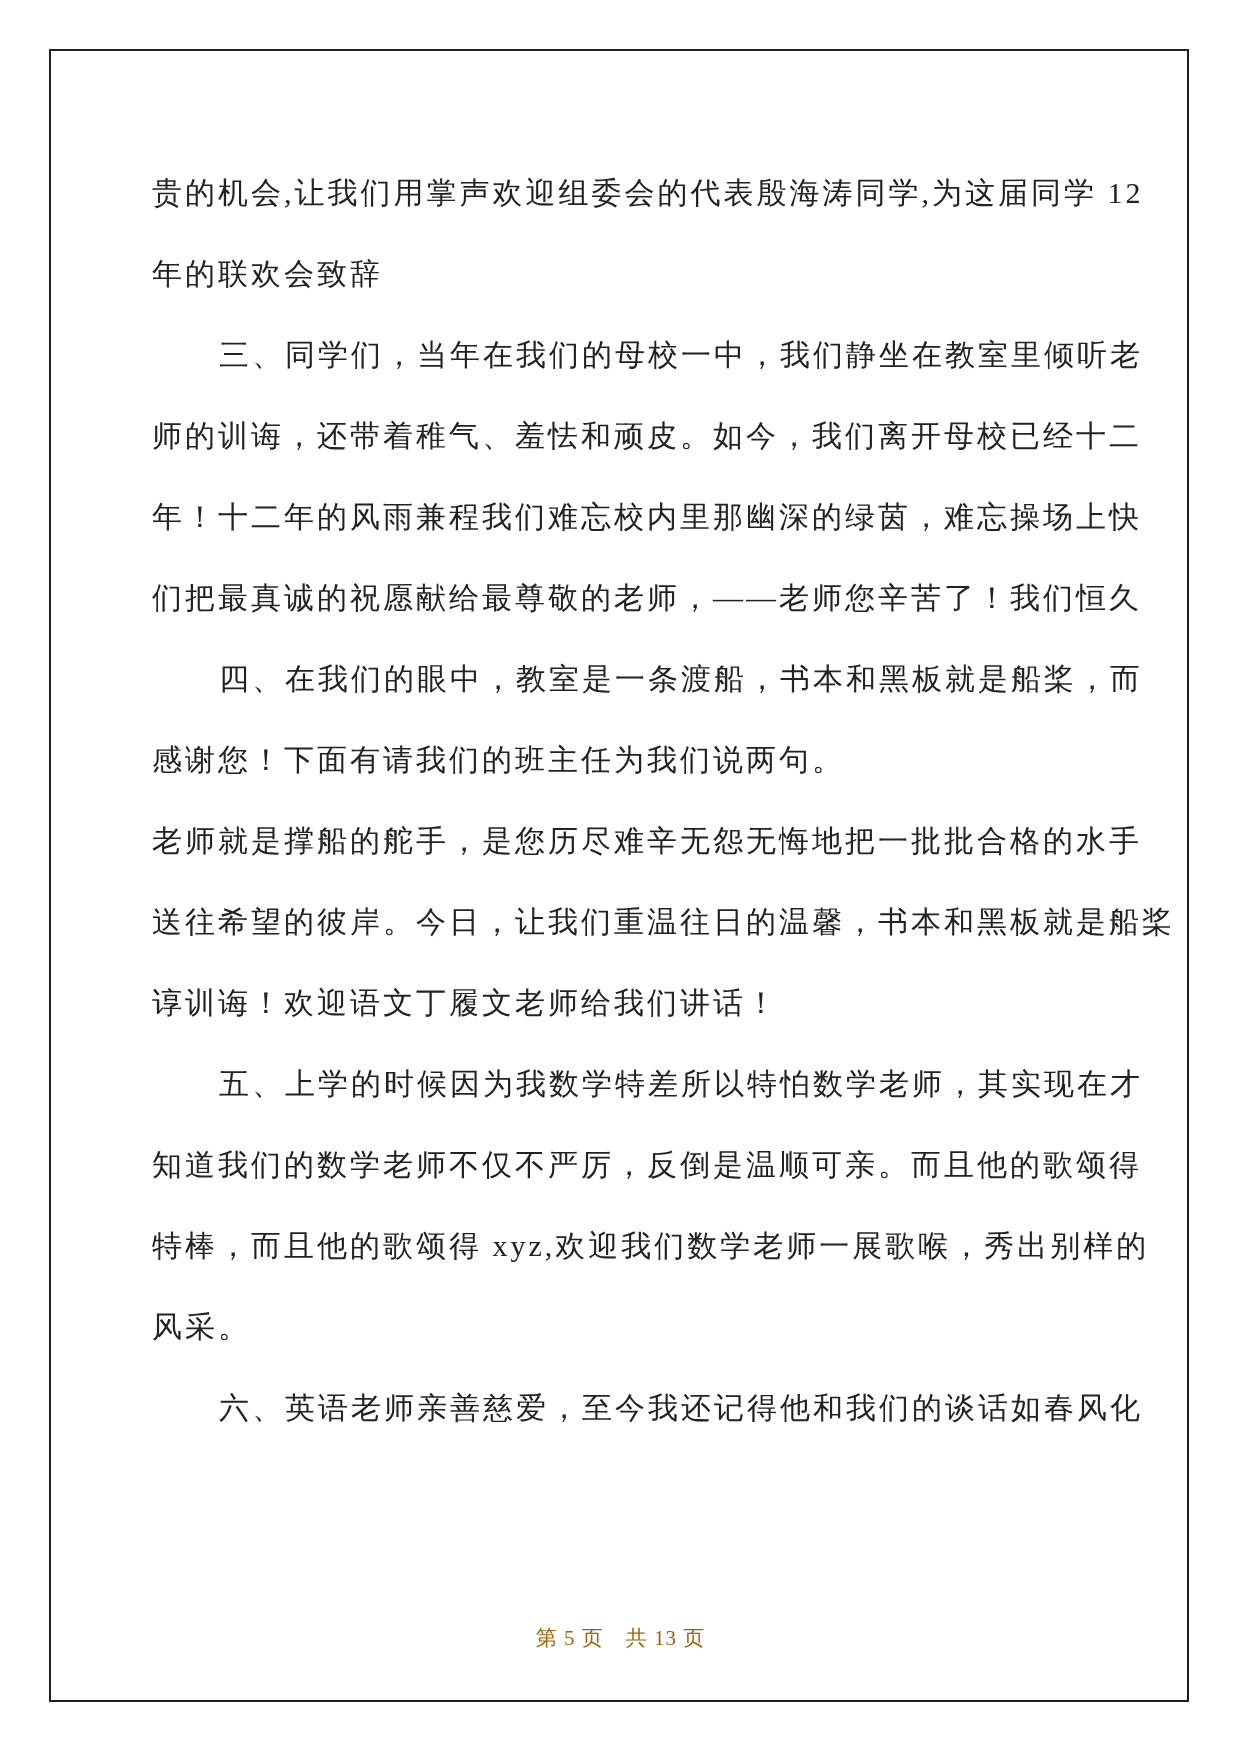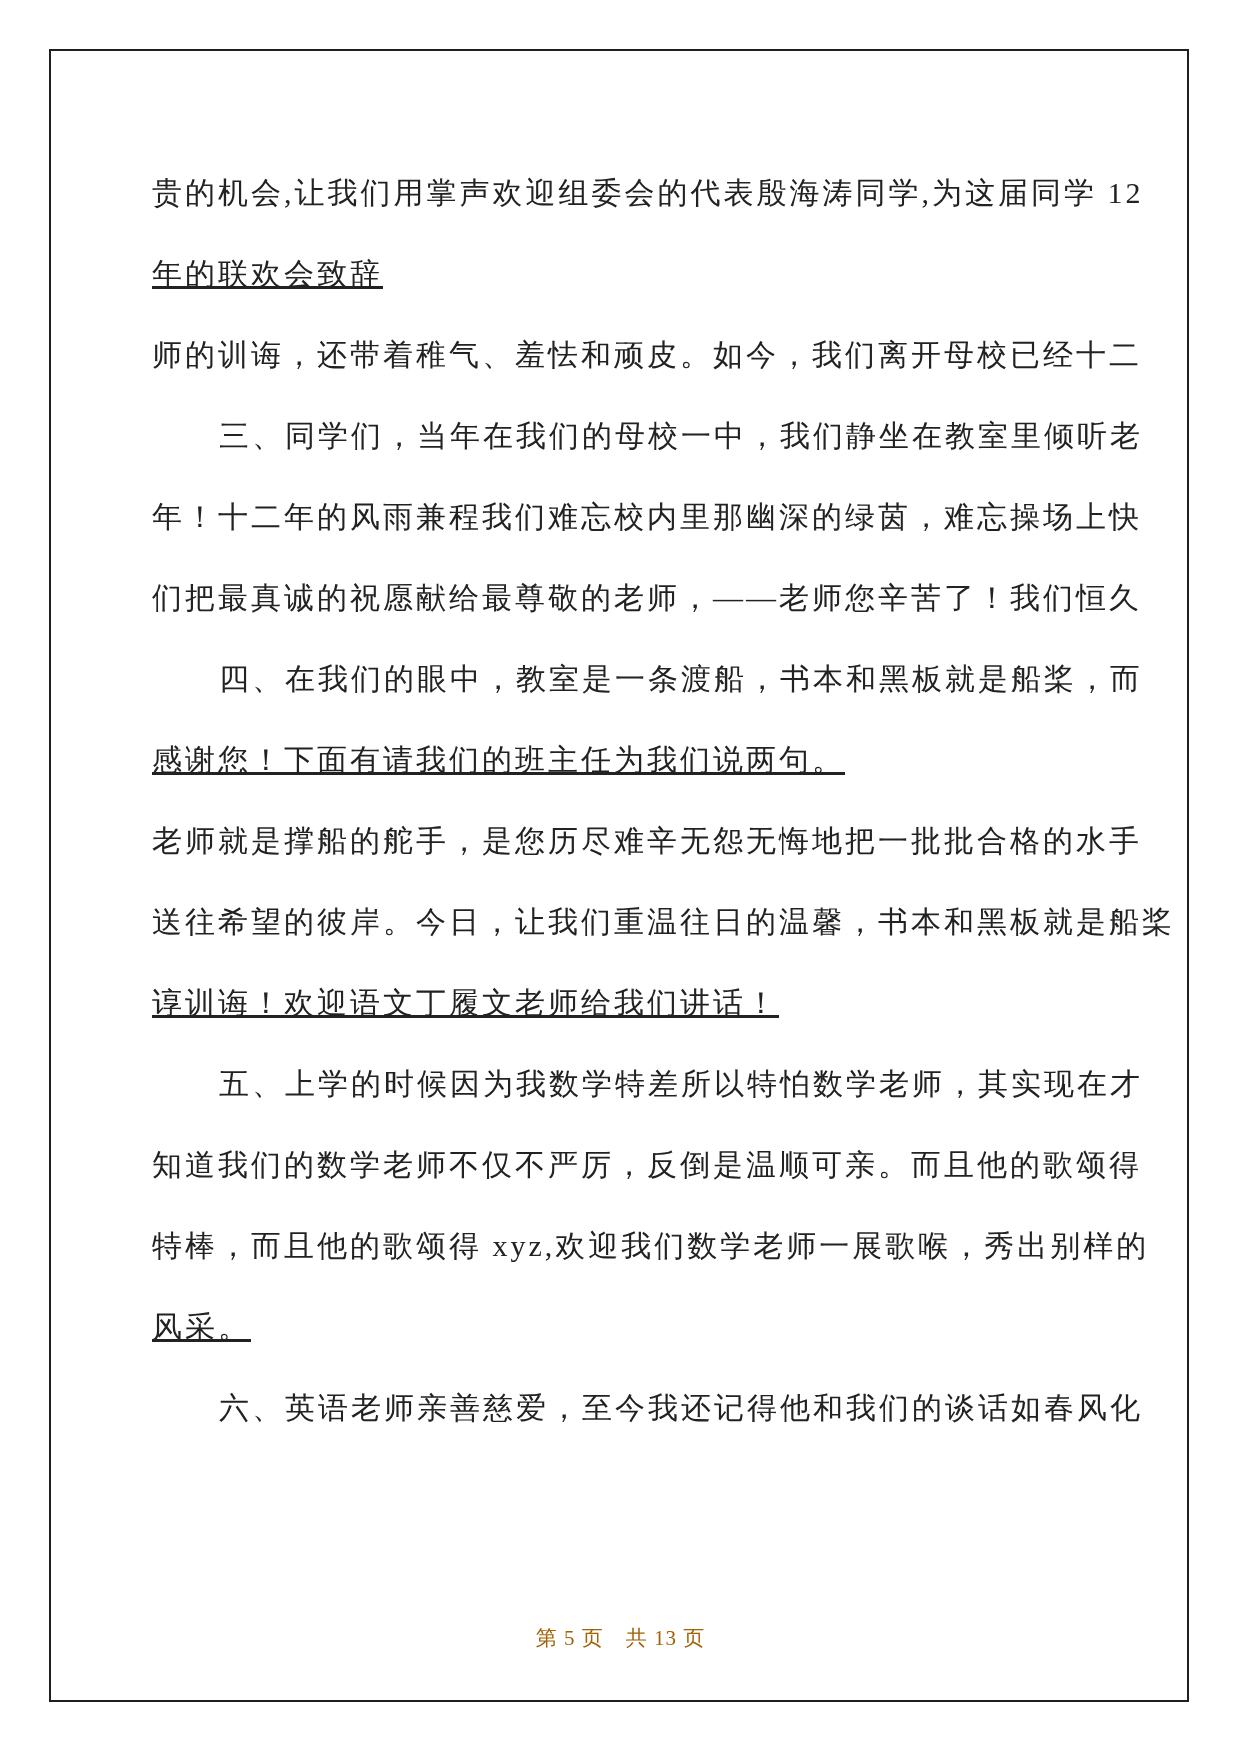--- a/index.html
+++ b/index.html
@@ -41,21 +41,20 @@
     overflow: visible;
   }
   .line.fill {
     text-align: justify;
     text-align-last: justify;
     text-justify: inter-character;
   }
   .line.last {
     text-align: center;
     text-align-last: left;
-    text-decoration: underline;
   }
   .line.indent {
     padding-left: 67px;
   }
   .page-footer {
     position: absolute;
     left: 0;
     top: 1618px;
     width: 100%;
     height: 40px;
@@ -67,22 +66,22 @@
   }
 </style>
 </head>
 <body>
 
 <div class="page-frame"></div>
 
 <div class="text-block">
     <div class="line fill">贵的机会,让我们用掌声欢迎组委会的代表殷海涛同学,为这届同学 12</div>
     <div class="line last">年的联欢会致辞</div>
+    <div class="line fill indent">三、同学们，当年在我们的母校一中，我们静坐在教室里倾听老</div>
     <div class="line fill">师的训诲，还带着稚气、羞怯和顽皮。如今，我们离开母校已经十二</div>
-    <div class="line fill indent">三、同学们，当年在我们的母校一中，我们静坐在教室里倾听老</div>
     <div class="line fill">年！十二年的风雨兼程我们难忘校内里那幽深的绿茵，难忘操场上快</div>
     <div class="line fill">们把最真诚的祝愿献给最尊敬的老师，——老师您辛苦了！我们恒久</div>
     <div class="line fill indent">四、在我们的眼中，教室是一条渡船，书本和黑板就是船桨，而</div>
     <div class="line last">感谢您！下面有请我们的班主任为我们说两句。</div>
     <div class="line fill">老师就是撑船的舵手，是您历尽难辛无怨无悔地把一批批合格的水手</div>
     <div class="line fill">送往希望的彼岸。今日，让我们重温往日的温馨，书本和黑板就是船桨</div>
     <div class="line last">谆训诲！欢迎语文丁履文老师给我们讲话！</div>
     <div class="line fill indent">五、上学的时候因为我数学特差所以特怕数学老师，其实现在才</div>
     <div class="line fill">知道我们的数学老师不仅不严厉，反倒是温顺可亲。而且他的歌颂得</div>
     <div class="line fill">特棒，而且他的歌颂得 xyz,欢迎我们数学老师一展歌喉，秀出别样的</div>

